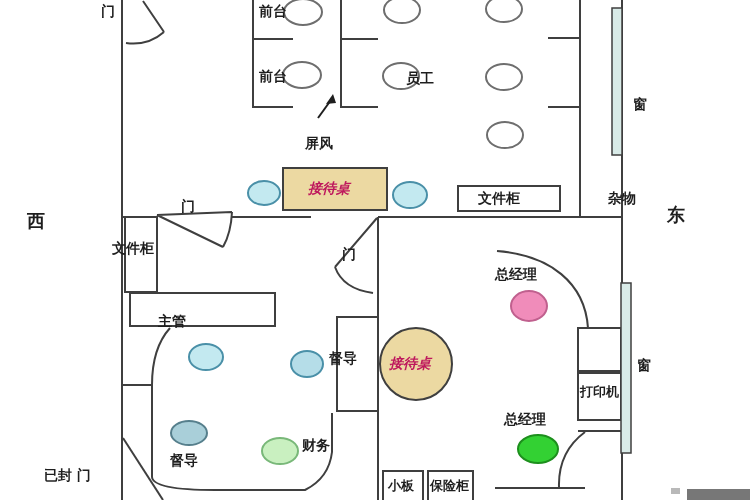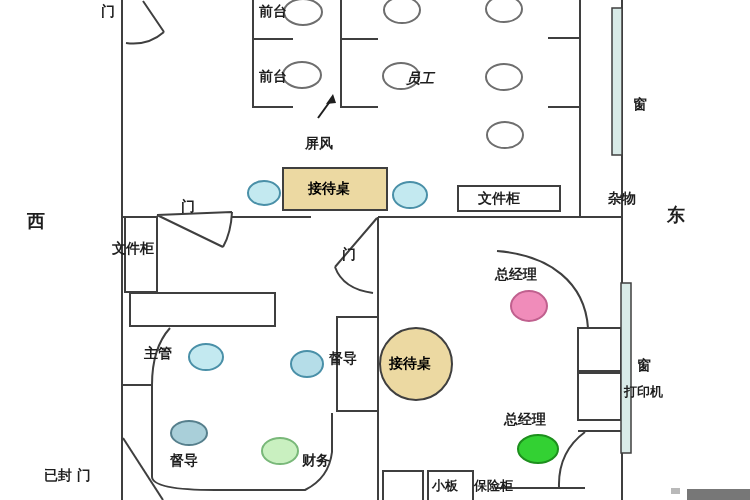--- a/index.html
+++ b/index.html
@@ -2,22 +2,22 @@
 <html><head>
 <meta charset="utf-8">
 <style>
   html,body{margin:0;padding:0;background:#fff;}
   #plan{position:relative;width:750px;height:500px;background:#ffffff;overflow:hidden;
         font-family:"DejaVu Sans",sans-serif;}
   #plan svg{position:absolute;left:0;top:0;}
   .lbl{position:absolute;font:bold 14px "DejaVu Sans",sans-serif;color:#1e1e1e;
        white-space:nowrap;line-height:1;}
   .lbl-lg{font-size:18px;}
-  .lbl-sm{font-size:13px;padding-left:44px;}
-  .lbl-desk{color:#000000;}
+  .lbl-sm{font-size:13px;}
+  .lbl-desk{color:#be185d;font-style:italic;}
 </style>
 </head>
 <body>
 
 <div id="plan">
   <svg width="750" height="500" viewBox="0 0 750 500">
     <g fill="none" stroke="#3f3f3f" stroke-width="2">
 
       <path d="M122,0 V500"></path>
       <path d="M622,0 V500"></path>
@@ -88,36 +88,36 @@
       <polygon points="333,94 326,104 336,103" fill="#1e1e1e"></polygon>
     </g>
 
     <rect x="687" y="489" width="63" height="11" fill="#777777"></rect>
     <rect x="671" y="488" width="9" height="6" fill="#b9b9b9"></rect>
   </svg>
 
   <div class="lbl" style="left:101px;top:4px;">门</div>
   <div class="lbl" style="left:259px;top:4px;">前台</div>
   <div class="lbl" style="left:259px;top:69px;">前台</div>
-  <div class="lbl" style="left:406px;top:71px;font-style:italic;">员工</div>
+  <div class="lbl" style="left:406px;top:71px;">员工</div>
   <div class="lbl" style="left:305px;top:136px;">屏风</div>
   <div class="lbl lbl-desk" style="left:308px;top:181px;">接待桌</div>
   <div class="lbl" style="left:478px;top:191px;">文件柜</div>
   <div class="lbl" style="left:608px;top:191px;">杂物</div>
   <div class="lbl" style="left:633px;top:97px;">窗</div>
   <div class="lbl lbl-lg" style="left:27px;top:212px;">西</div>
   <div class="lbl lbl-lg" style="left:667px;top:206px;">东</div>
   <div class="lbl" style="left:181px;top:199px;">门</div>
   <div class="lbl" style="left:112px;top:241px;">文件柜</div>
   <div class="lbl" style="left:342px;top:247px;">门</div>
   <div class="lbl" style="left:495px;top:267px;">总经理</div>
-  <div class="lbl" style="left:144px;top:314px;margin-top:32px;">主管</div>
+  <div class="lbl" style="left:158px;top:314px;">主管</div>
   <div class="lbl" style="left:329px;top:351px;">督导</div>
   <div class="lbl lbl-desk" style="left:389px;top:356px;">接待桌</div>
   <div class="lbl lbl-sm" style="left:580px;top:385px;">打印机</div>
   <div class="lbl" style="left:637px;top:358px;">窗</div>
   <div class="lbl" style="left:504px;top:412px;">总经理</div>
   <div class="lbl" style="left:170px;top:453px;">督导</div>
-  <div class="lbl" style="left:302px;top:453px;">财务</div>
+  <div class="lbl" style="left:302px;top:438px;">财务</div>
   <div class="lbl" style="left:44px;top:468px;">已封 门</div>
   <div class="lbl lbl-sm" style="left:388px;top:479px;">小板</div>
   <div class="lbl lbl-sm" style="left:430px;top:479px;">保险柜</div>
 </div>
 
 </body></html>

